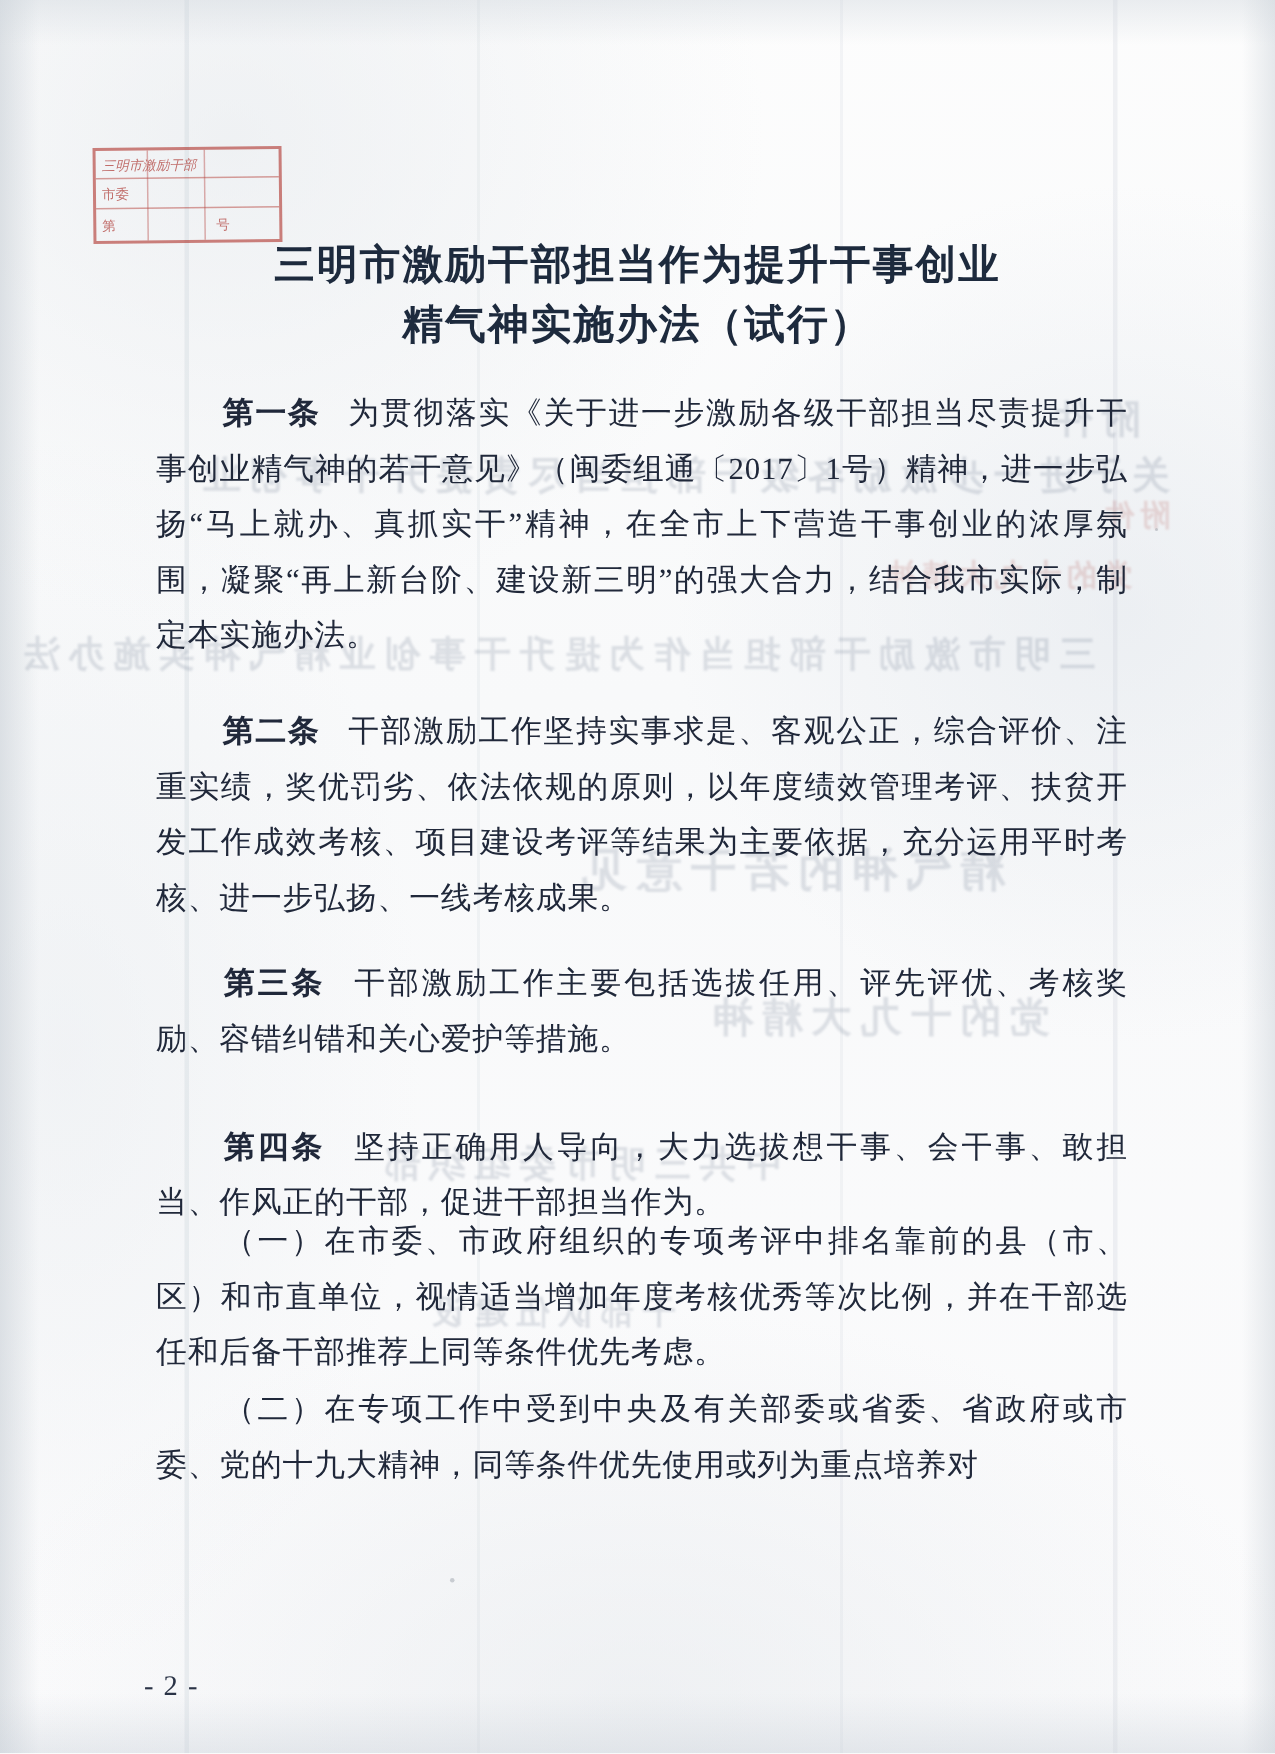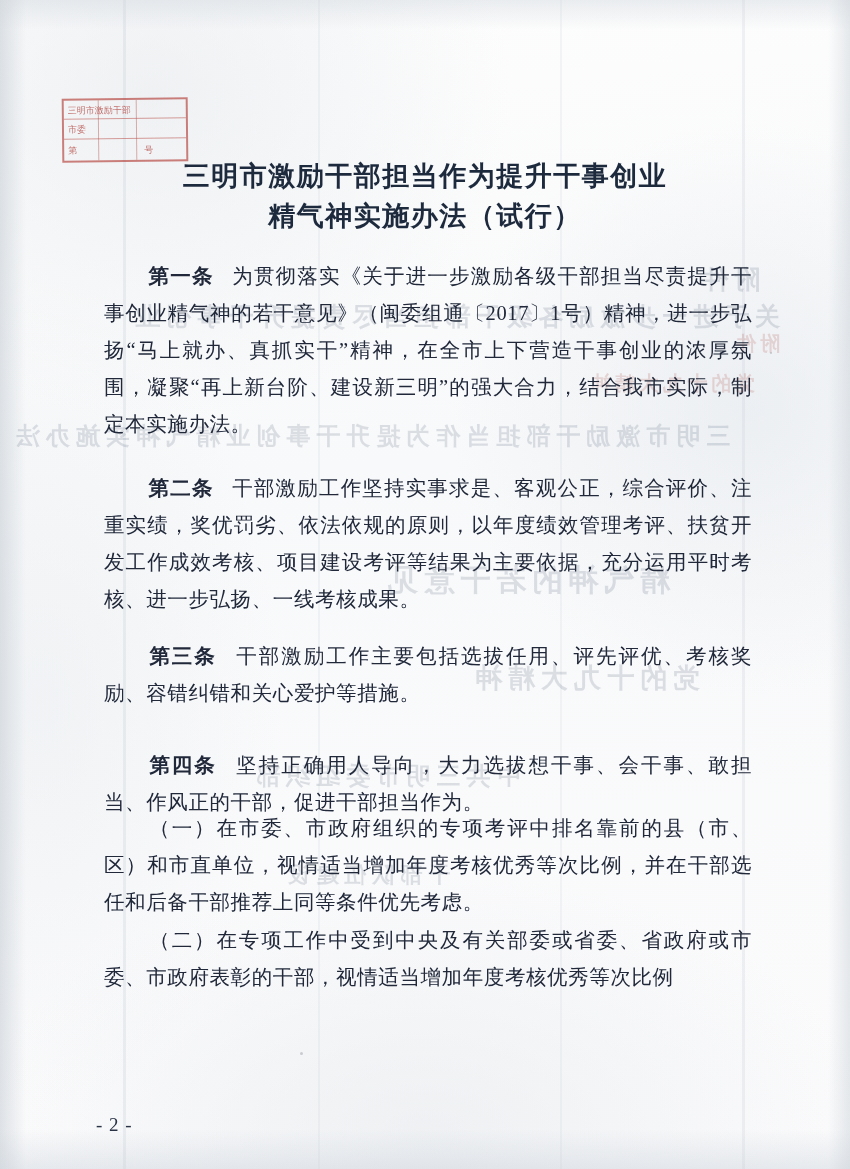--- a/index.html
+++ b/index.html
@@ -204,21 +204,21 @@
     <div class="gl" style="left:400px; top:860px; font-size:22px;">干部队伍建设</div>
     <div class="gred" style="left:70px; top:330px; font-size:20px;">附件</div>
     <div class="gred" style="left:95px; top:370px; font-size:20px;">党的十九大精神</div>
   </div>
 
   <div id="seal">
     <div class="row r1"></div>
     <div class="row r2"></div>
     <div class="vline v1"></div>
     <div class="vline v2"></div>
-    <div class="txt" style="left:4px; top:4px;">三明市激励干部</div>
+    <div class="txt" style="left:4px; top:4px;font-style:italic;">三明市激励干部</div>
     <div class="txt" style="left:4px; top:23px;text-align:right;">市委</div>
     <div class="txt" style="left:4px; top:44px;">第</div>
     <div class="txt" style="left:80px; top:44px;">号</div>
   </div>
 
   <div class="speck" style="left:300px; top:1052px; width:3px; height:3px;"></div>
   <div class="speck" style="left:770px; top:352px; width:2px; height:2px;"></div>
 
   <div id="doc">
 
@@ -228,17 +228,17 @@
     <div class="para" style="top:258px;"><span class="ind"></span><b>第一条</b><span class="gap"></span><span>为贯彻落实《关于进一步激励各级干部担当尽责提升干事创业精气神的若干意见》（闽委组通〔2017〕1号）精神，进一步弘扬“马上就办、真抓实干”精神，在全市上下营造干事创业的浓厚氛围，凝聚“再上新台阶、建设新三明”的强大合力，结合我市实际，制定本实施办法。</span></div>
 
     <div class="para" style="top:470px;"><span class="ind"></span><b>第二条</b><span class="gap"></span><span>干部激励工作坚持实事求是、客观公正，综合评价、注重实绩，奖优罚劣、依法依规的原则，以年度绩效管理考评、扶贫开发工作成效考核、项目建设考评等结果为主要依据，充分运用平时考核、进一步弘扬、一线考核成果。</span></div>
 
     <div class="para" style="top:622px;margin-top:16px;"><span class="ind"></span><b>第三条</b><span class="gap"></span><span>干部激励工作主要包括选拔任用、评先评优、考核奖励、容错纠错和关心爱护等措施。</span></div>
 
     <div class="para" style="top:722px;margin-top:25px;"><span class="ind"></span><b>第四条</b><span class="gap"></span><span>坚持正确用人导向，大力选拔想干事、会干事、敢担当、作风正的干部，促进干部担当作为。</span></div>
 
     <div class="para" style="top:810px;"><span class="ind"></span><span>（一）</span><span>在市委、市政府组织的专项考评中排名靠前的县（市、区）和市直单位，视情适当增加年度考核优秀等次比例，并在干部选任和后备干部推荐上同等条件优先考虑。</span></div>
 
-    <div class="para" style="top:922px;"><span class="ind"></span><span>（二）</span><span>在专项工作中受到中央及有关部委或省委、省政府或市委、市政府表彰的干部，视情适当增加年度考核优秀等次比例</span></div>
+    <div class="para" style="top:922px;"><span class="ind"></span><span>（二）</span><span>在专项工作中受到中央及有关部委或省委、省政府或市委、党的十九大精神，同等条件优先使用或列为重点培养对</span></div>
 
     <div class="pagenum">- 2 -</div>
   </div>
 </div>
 
 </body></html>

